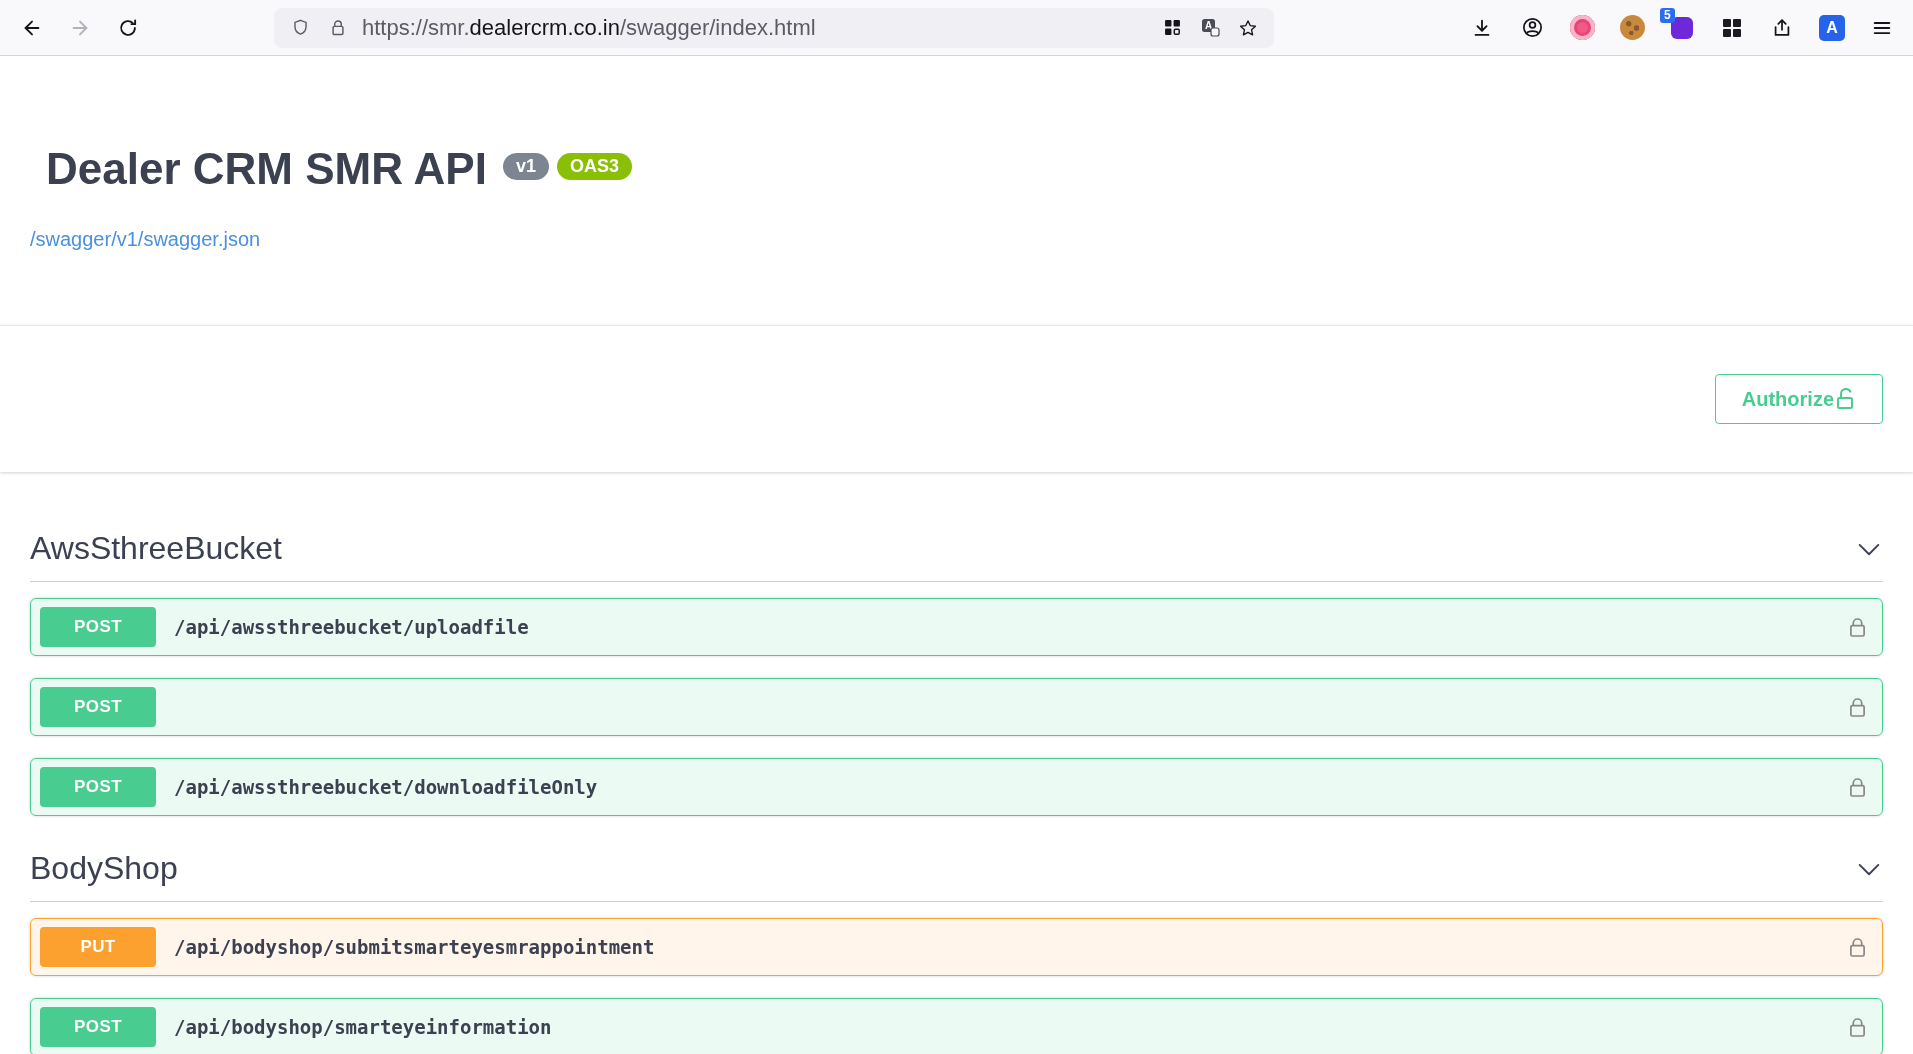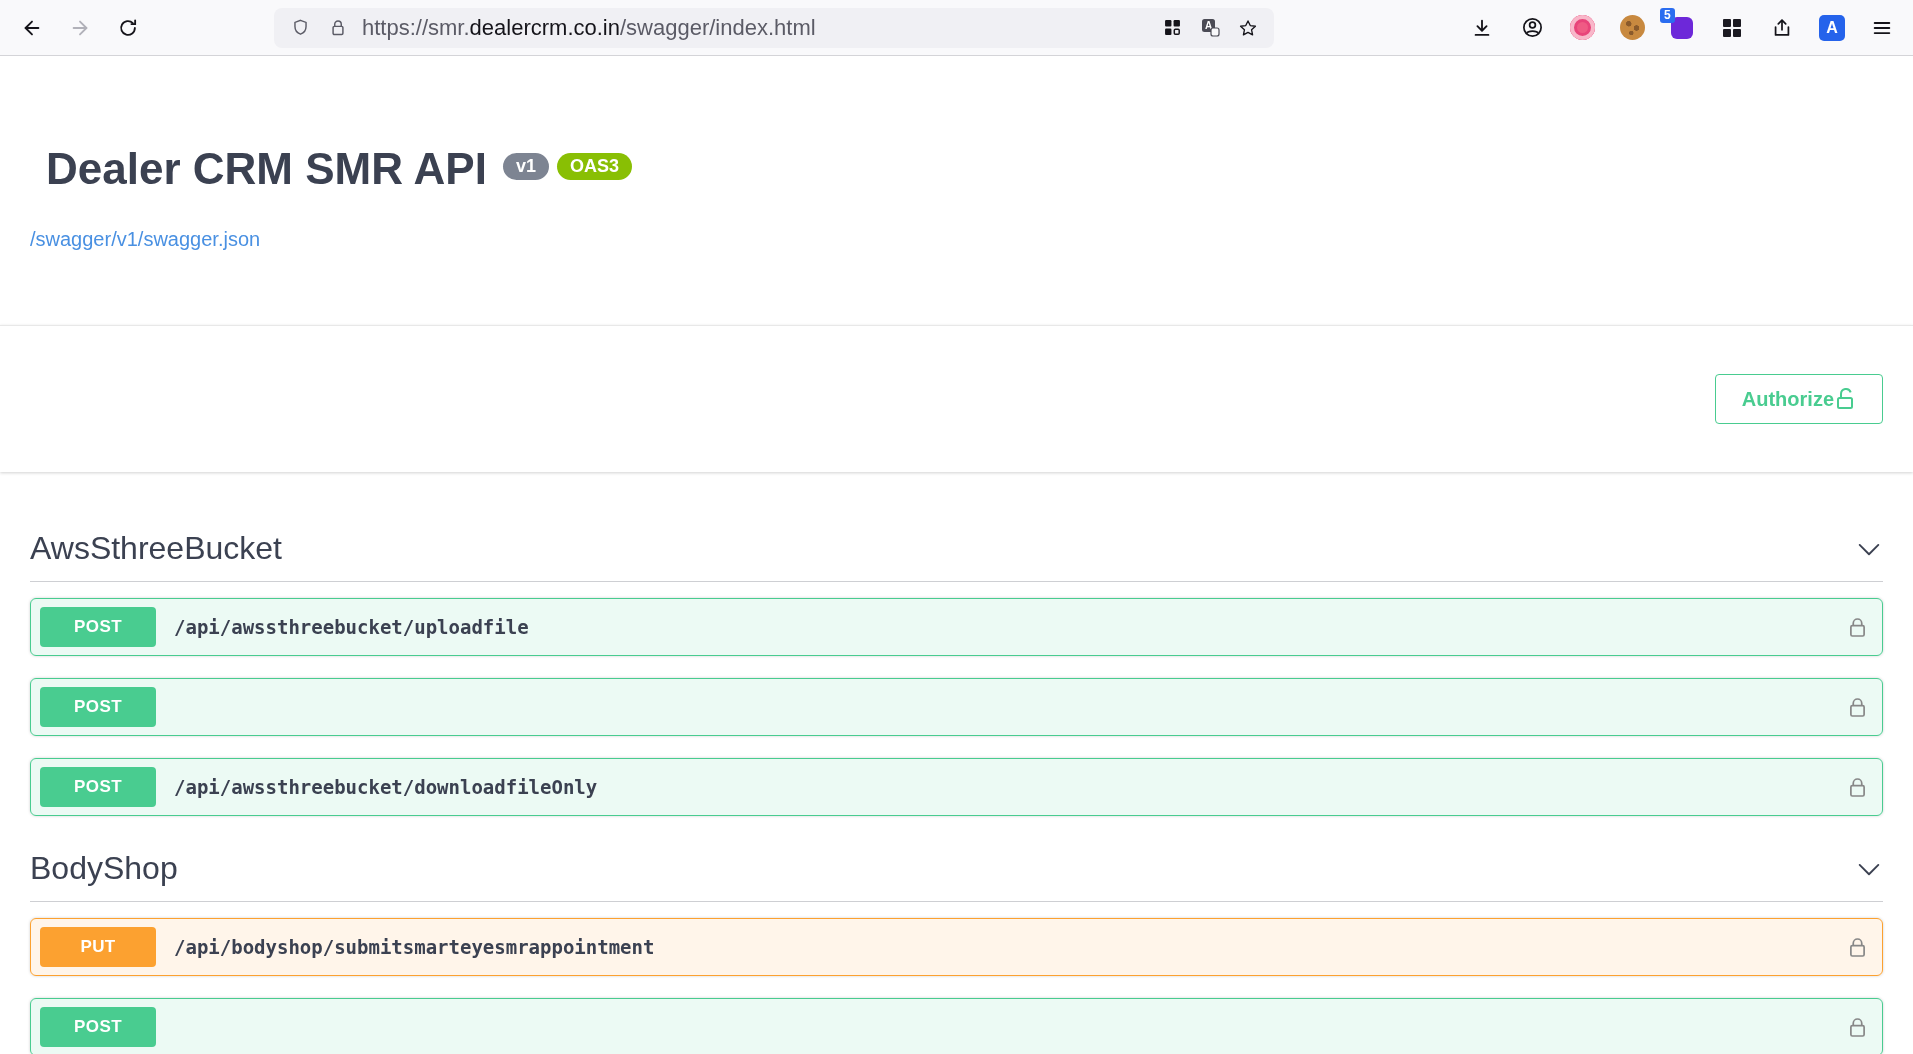--- a/index.html
+++ b/index.html
@@ -238,20 +238,21 @@
           <span class="opblock-path">/api/bodyshop/submitsmarteyesmrappointment</span>
           <span class="opblock-lock">
             <svg width="17" height="21" viewBox="0 0 18 22" fill="none" stroke="#878787" stroke-width="1.8">
               <path d="M4.5 9V6.5a4.5 4.5 0 0 1 9 0V9"></path>
               <rect x="2" y="9" width="14" height="11" rx="1.5"></rect>
             </svg>
           </span>
         </div>
         <div class="opblock opblock-post">
           <span class="opblock-method method-post">POST</span>
+          <span class="opblock-path">/api/bodyshop/smarteyeinformation</span>
           <span class="opblock-lock">
             <svg width="17" height="21" viewBox="0 0 18 22" fill="none" stroke="#878787" stroke-width="1.8">
               <path d="M4.5 9V6.5a4.5 4.5 0 0 1 9 0V9"></path>
               <rect x="2" y="9" width="14" height="11" rx="1.5"></rect>
             </svg>
           </span>
         </div>
         <div class="opblock opblock-put partial">
           <span class="opblock-method method-put">PUT</span>
           <span class="opblock-path"></span>

